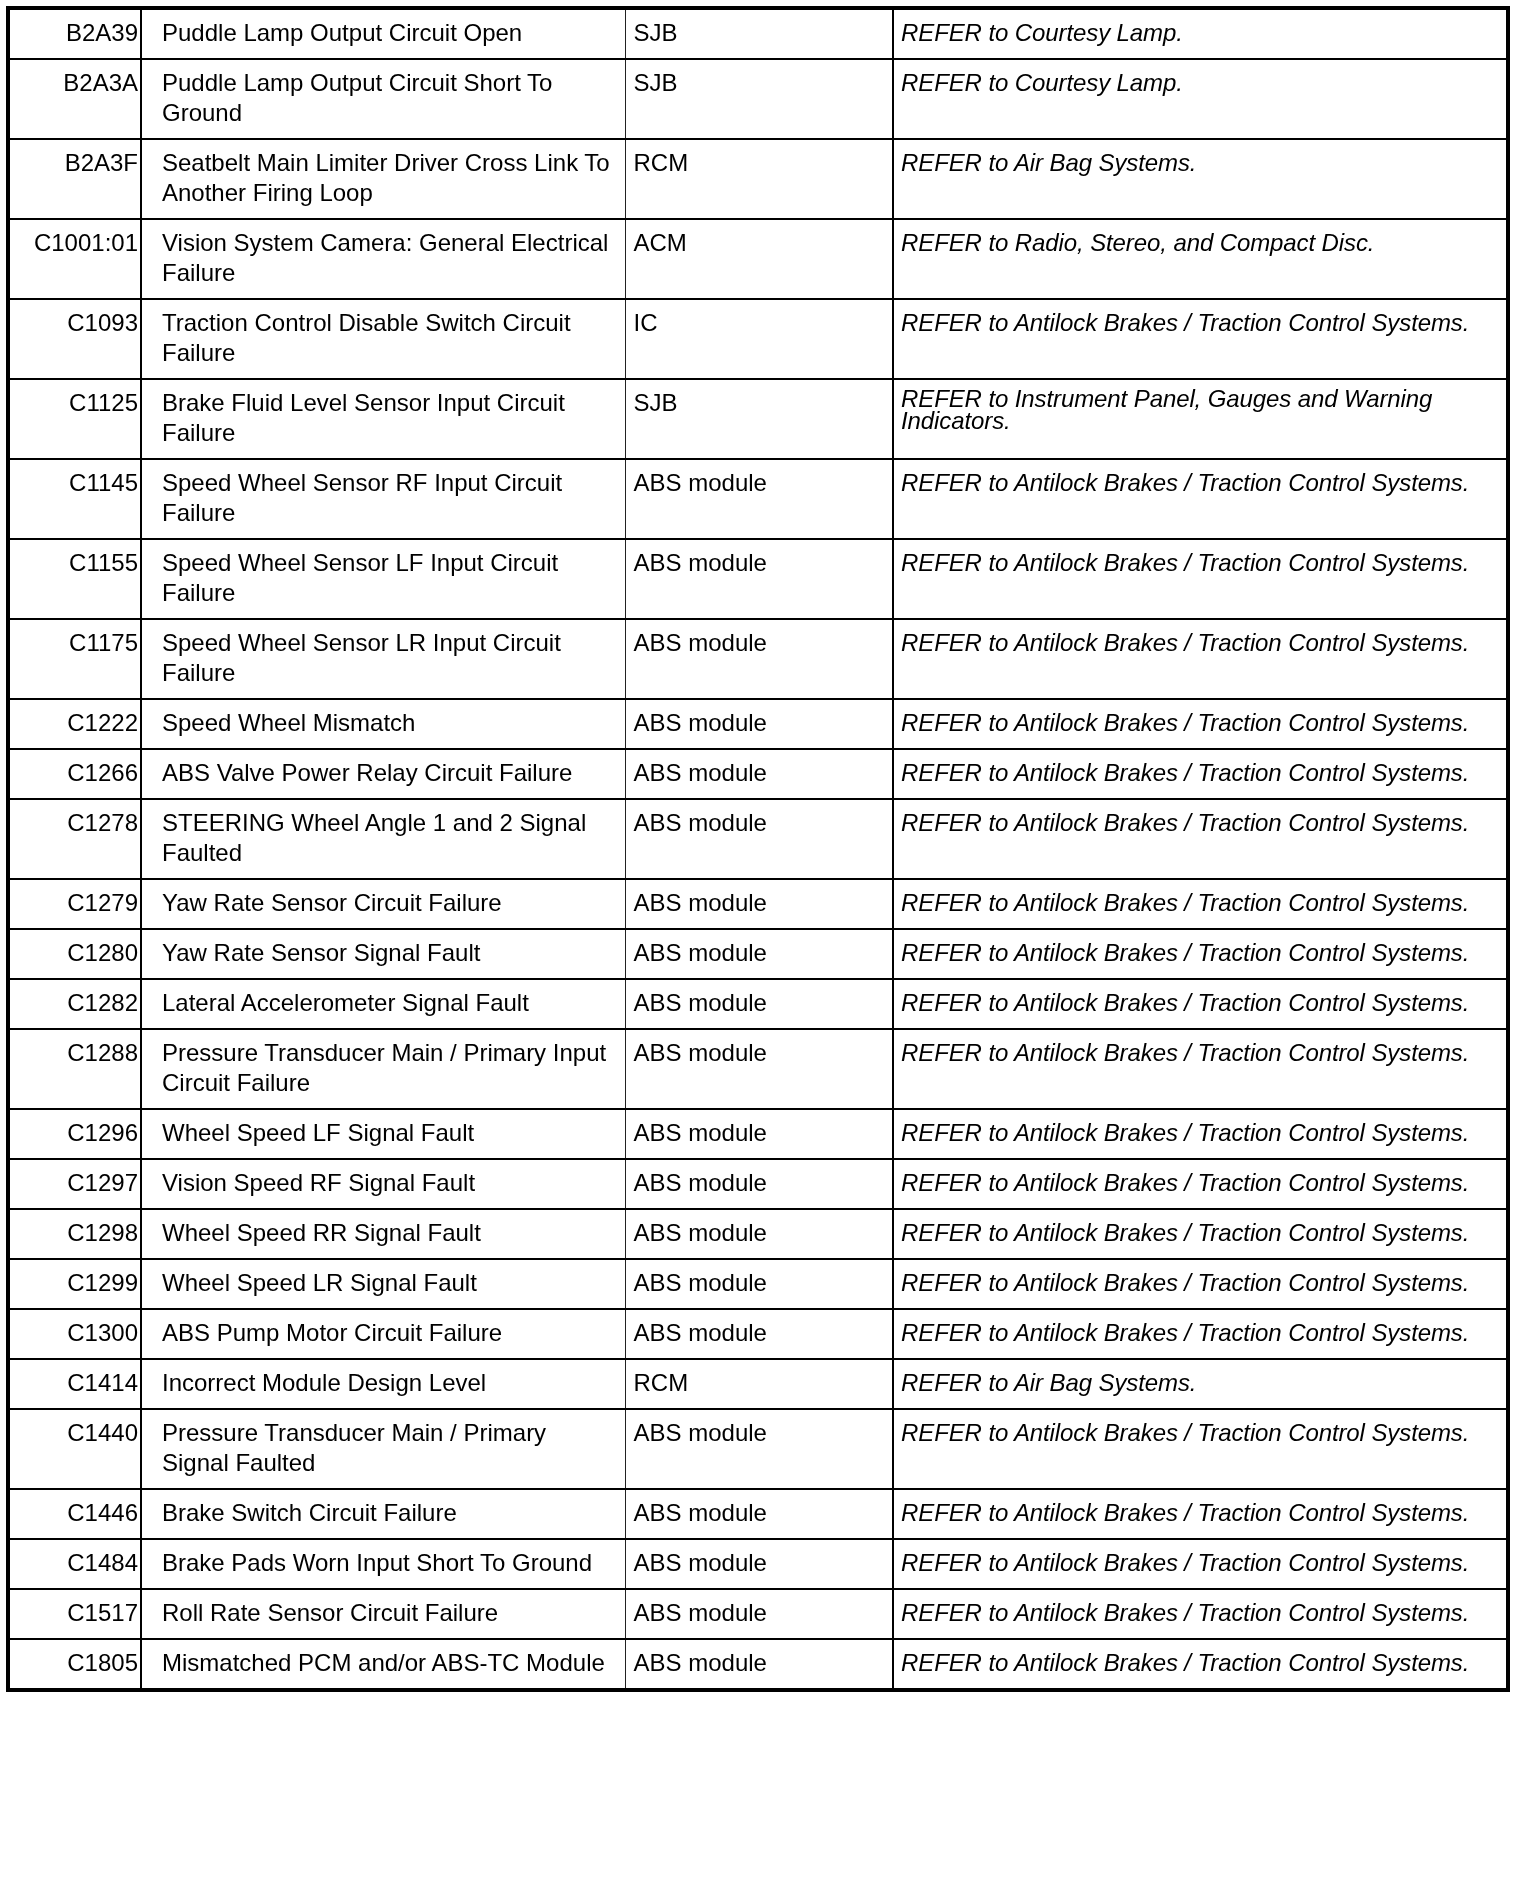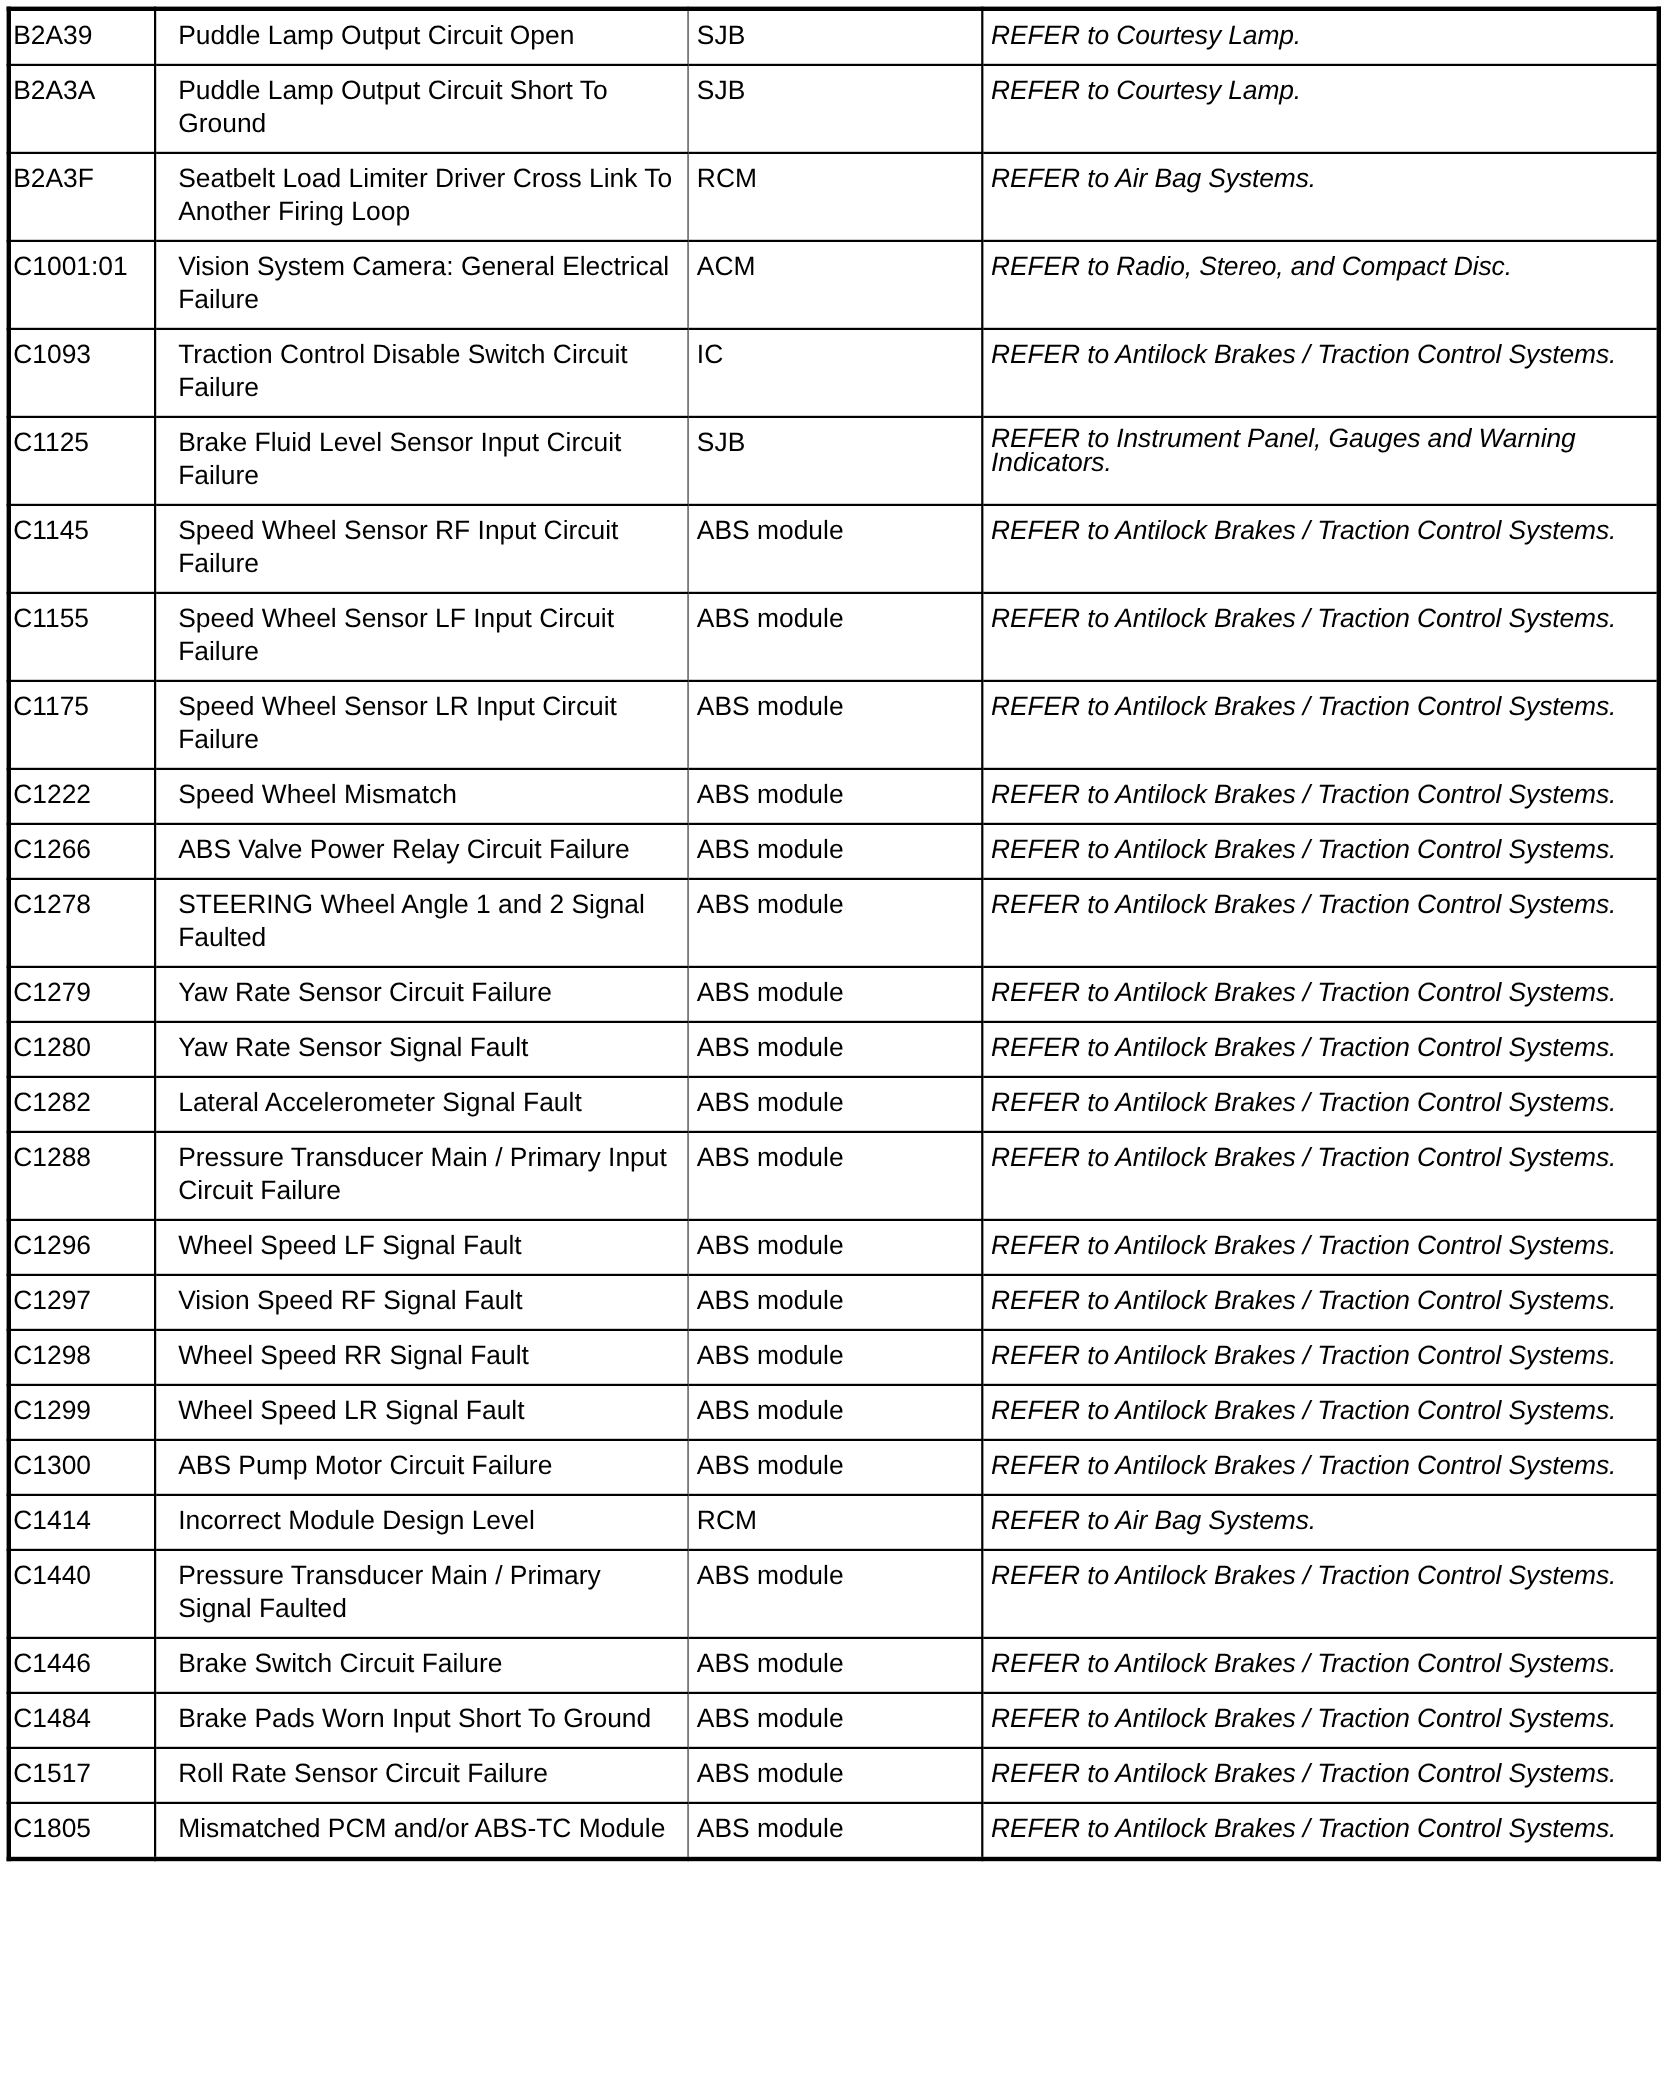--- a/index.html
+++ b/index.html
@@ -31,21 +31,21 @@
     .dtc-table td {
       border-top: 2px solid #000;
       border-bottom: 2px solid #000;
       vertical-align: top;
       font-size: 24px;
       line-height: 30px;
       padding: 8px 8px 9px 8px;
       overflow: hidden;
     }
     .dtc-table td.code {
-      text-align: left;
+      text-align: right;
       border-right: 2px solid #000;
       padding-left: 2px;
       padding-right: 2px;
     }
     .dtc-table td.desc {
       text-align: left;
       border-right: 1px solid #222;
       padding-left: 20px;
     }
     .dtc-table td.module {
@@ -82,21 +82,21 @@
       <td class="action">REFER to Courtesy Lamp.</td>
     </tr>
       <tr class="double" style="">
       <td class="code">B2A3A</td>
       <td class="desc">Puddle Lamp Output Circuit Short To Ground</td>
       <td class="module">SJB</td>
       <td class="action">REFER to Courtesy Lamp.</td>
     </tr>
       <tr class="double" style="">
       <td class="code">B2A3F</td>
-      <td class="desc">Seatbelt Load Limiter Driver Cross Link To Another Firing Loop</td>
+      <td class="desc">Seatbelt Main Limiter Driver Cross Link To Another Firing Loop</td>
       <td class="module">RCM</td>
       <td class="action">REFER to Air Bag Systems.</td>
     </tr>
       <tr class="double" style="">
       <td class="code">C1001:01</td>
       <td class="desc">Vision System Camera: General Electrical Failure</td>
       <td class="module">ACM</td>
       <td class="action">REFER to Radio, Stereo, and Compact Disc.</td>
     </tr>
       <tr class="double" style="">

